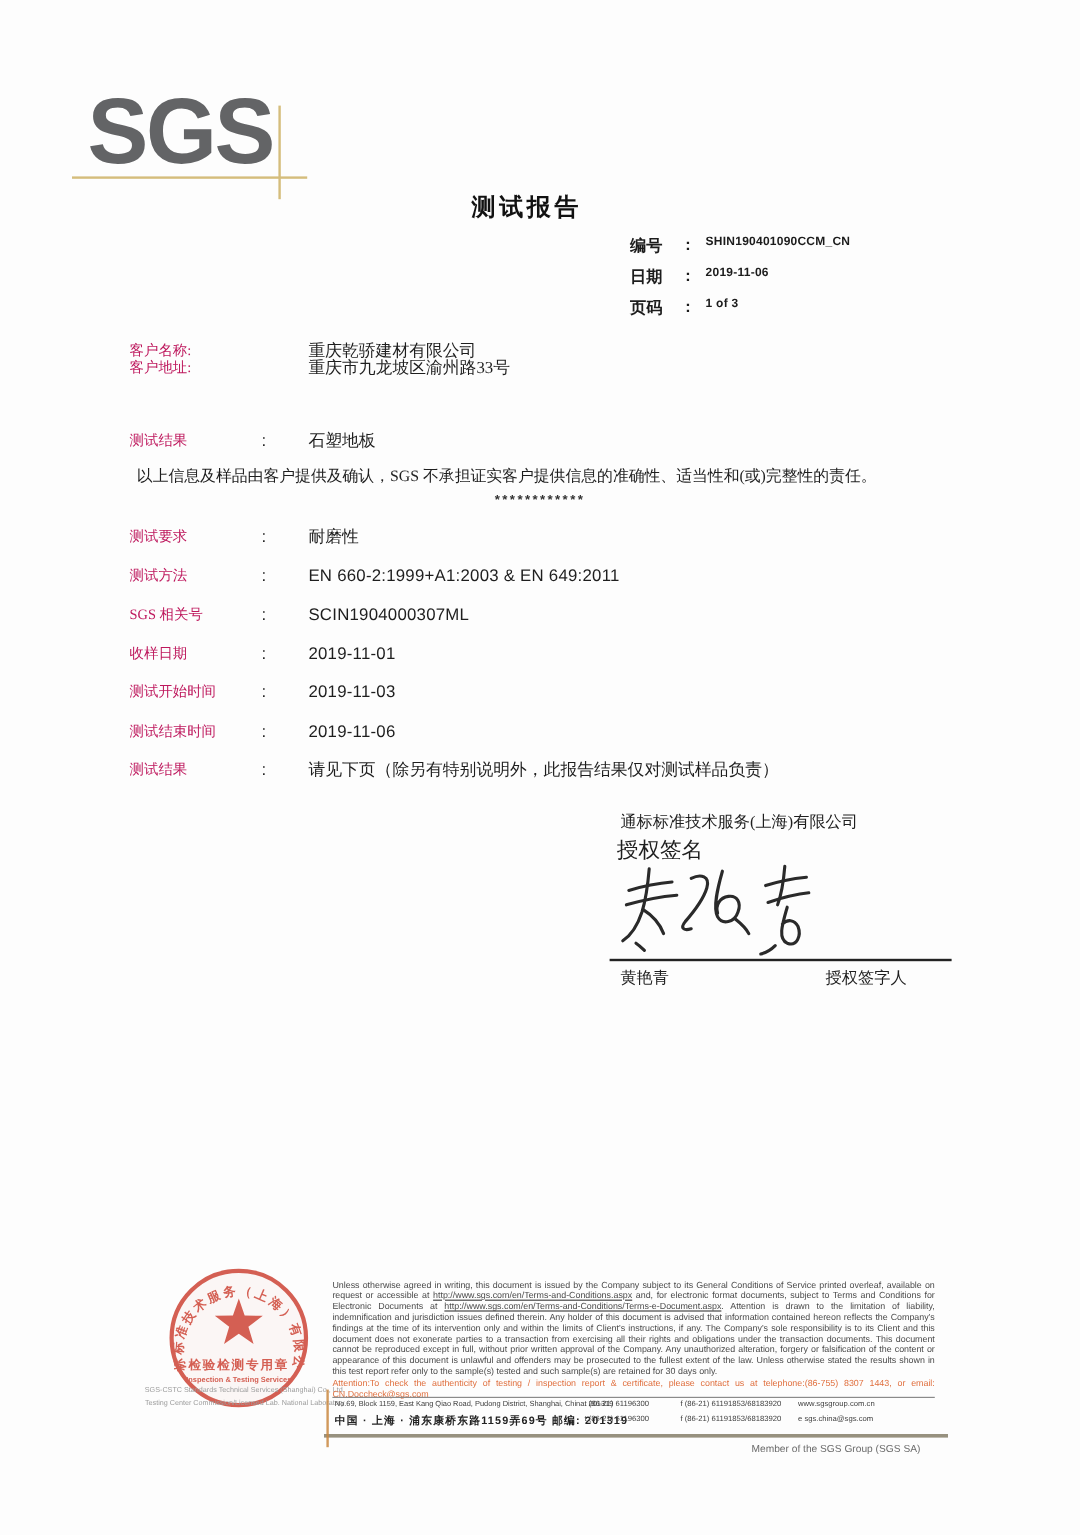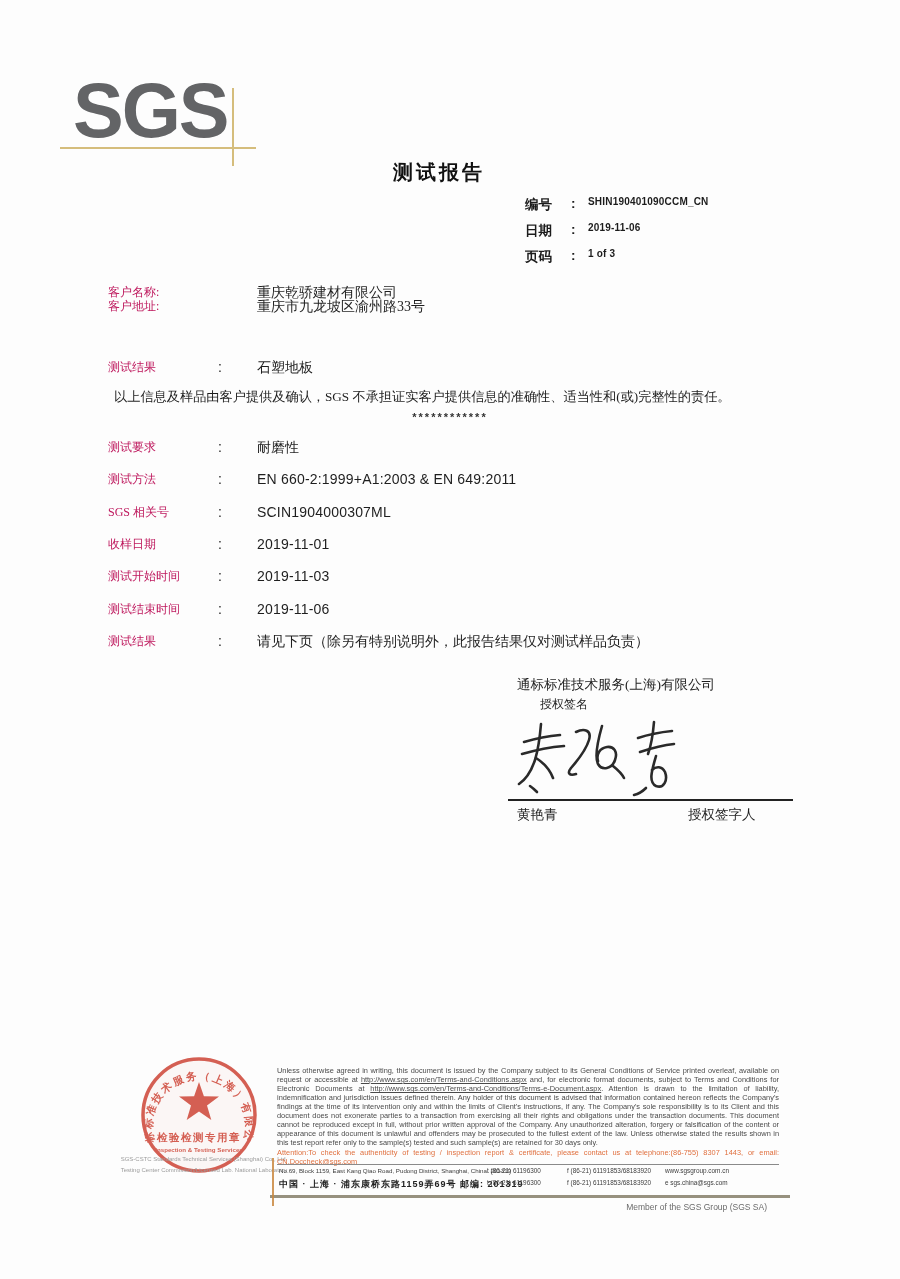--- a/index.html
+++ b/index.html
@@ -39,21 +39,21 @@
   .f-value.cjk { font-family:"Liberation Serif", serif; }
   .f-value.latin { font-family:"Liberation Sans", sans-serif; letter-spacing:0.2px; }
 
   .notice { left:114px; top:388px; width:680px; font-size:13.2px; color:#1e1e1e;
             font-family:"Liberation Serif", serif; }
   .stars { left:0; top:411px; width:900px; text-align:center; font-size:11px;
            font-weight:bold; letter-spacing:2px; color:#333; }
 
   
   .sig-company { left:517px; top:676px; font-size:13.5px; color:#1e1e1e; font-family:"Liberation Serif", serif;text-align:center; }
-  .sig-label   { left:540px; top:696px; font-size:12px; color:#1e1e1e; font-family:"Liberation Serif", serif; }
+  .sig-label   { left:514px; top:696px; font-size:18px; color:#1e1e1e; font-family:"Liberation Serif", serif; }
   .sig-svg { left:510px; top:714px; }
   .sig-line { left:508px; top:799px; width:285px; height:2px; background:#222; }
   .sig-name  { left:517px; top:806px; font-size:13.5px; color:#1e1e1e; font-family:"Liberation Serif", serif; }
   .sig-title { left:688px; top:806px; font-size:13.5px; color:#1e1e1e; font-family:"Liberation Serif", serif; }
 
   
   .stamp-svg { left:124px; top:1052px; opacity:0.88; }
   .stamp-sub { left:114px; width:180px; text-align:center; font-size:6px; color:#9c9c9c; line-height:1.6; }
 
   .fineprint { left:277px; top:1066px; width:502px; font-size:7.4px; line-height:1.22;

